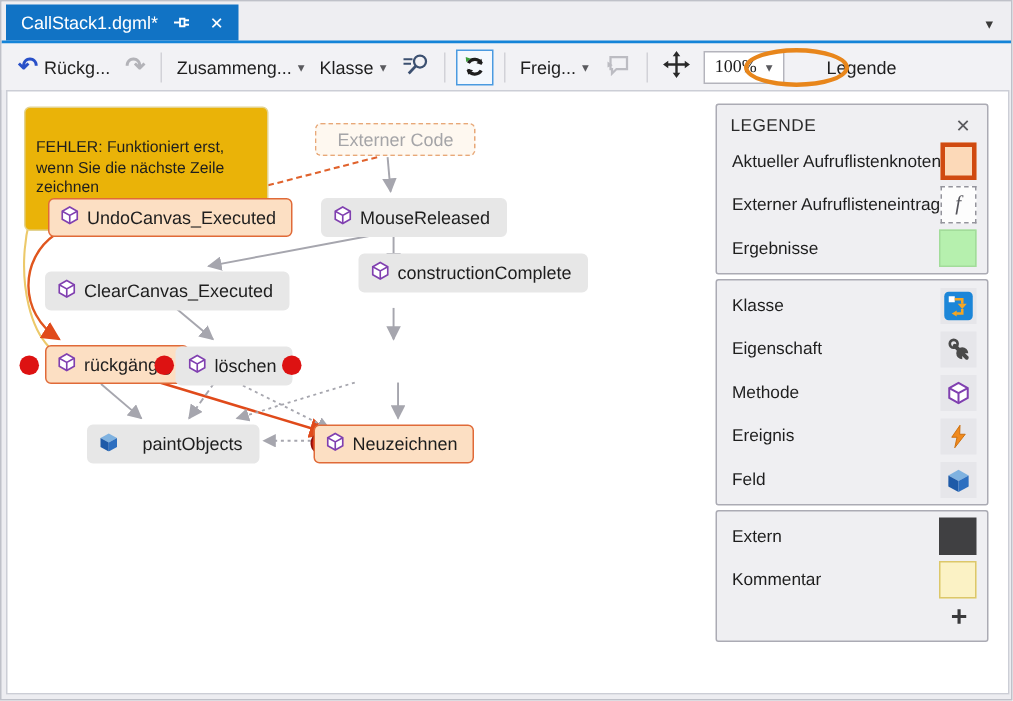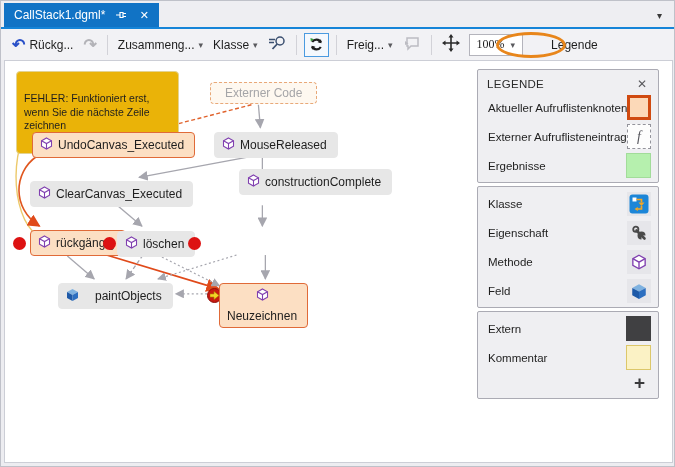--- a/index.html
+++ b/index.html
@@ -254,21 +254,21 @@
             <path d="M12 4 L6.5 7 V13 L12 10 Z" fill="#2d6fc0"></path>
           </svg></span>
       <span>paintObjects</span>
     </div>
 
     <span class="ip-badge" style="left:202px;top:227px;">
       <svg width="9" height="9" viewBox="0 0 9 9">
           <path d="M0 3 h4 V0.5 L9 4.5 L4 8.5 V6 H0 z" fill="#f5d327" stroke="#a88b00" stroke-width="0.6"></path>
         </svg>
     </span>
-    <div class="gnode current" style="left:214px;top:222px;flex-direction:column;">
+    <div class="gnode current" style="left:204px;top:222px;">
       <span><svg width="13" height="13" viewBox="0 0 13 13">
             <path d="M6.5 1 L11.5 3.8 V9.2 L6.5 12 L1.5 9.2 V3.8 Z" fill="#fff" stroke="#8040b0" stroke-width="1.1"></path>
             <path d="M1.5 3.8 L6.5 6.6 L11.5 3.8 M6.5 6.6 V12" fill="none" stroke="#8040b0" stroke-width="1.1"></path>
           </svg></span>
       <span>Neuzeichnen</span>
     </div>
 
     <div class="legend">
       <div class="lcard">
         <div class="lhead">
@@ -315,20 +315,28 @@
         <div class="lrow">
           <span class="lrow-label">Methode</span>
           <span class="ibox">
             <svg width="16" height="16" viewBox="0 0 13 13">
                 <path d="M6.5 1 L11.5 3.8 V9.2 L6.5 12 L1.5 9.2 V3.8 Z" fill="#fff" stroke="#8040b0" stroke-width="1.1"></path>
                 <path d="M1.5 3.8 L6.5 6.6 L11.5 3.8 M6.5 6.6 V12" fill="none" stroke="#8040b0" stroke-width="1.1"></path>
               </svg>
           </span>
         </div>
         <div class="lrow">
+          <span class="lrow-label">Ereignis</span>
+          <span class="ibox">
+            <svg width="14" height="16" viewBox="0 0 14 16">
+                <path d="M8 0.5 L2.5 8.5 H6 L4.5 15.5 L11.5 6.5 H7.8 z" fill="#f08a1e" stroke="#c86a08" stroke-width="0.6"></path>
+              </svg>
+          </span>
+        </div>
+        <div class="lrow">
           <span class="lrow-label">Feld</span>
           <span class="ibox">
             <svg width="16" height="16" viewBox="0 0 13 13">
                 <path d="M6.5 1 L12 4 L6.5 7 L1 4 Z" fill="#7fb2e0"></path>
                 <path d="M1 4 L6.5 7 V13 L1 10 Z" fill="#1e5aa8"></path>
                 <path d="M12 4 L6.5 7 V13 L12 10 Z" fill="#2d6fc0"></path>
               </svg>
           </span>
         </div>
       </div>

